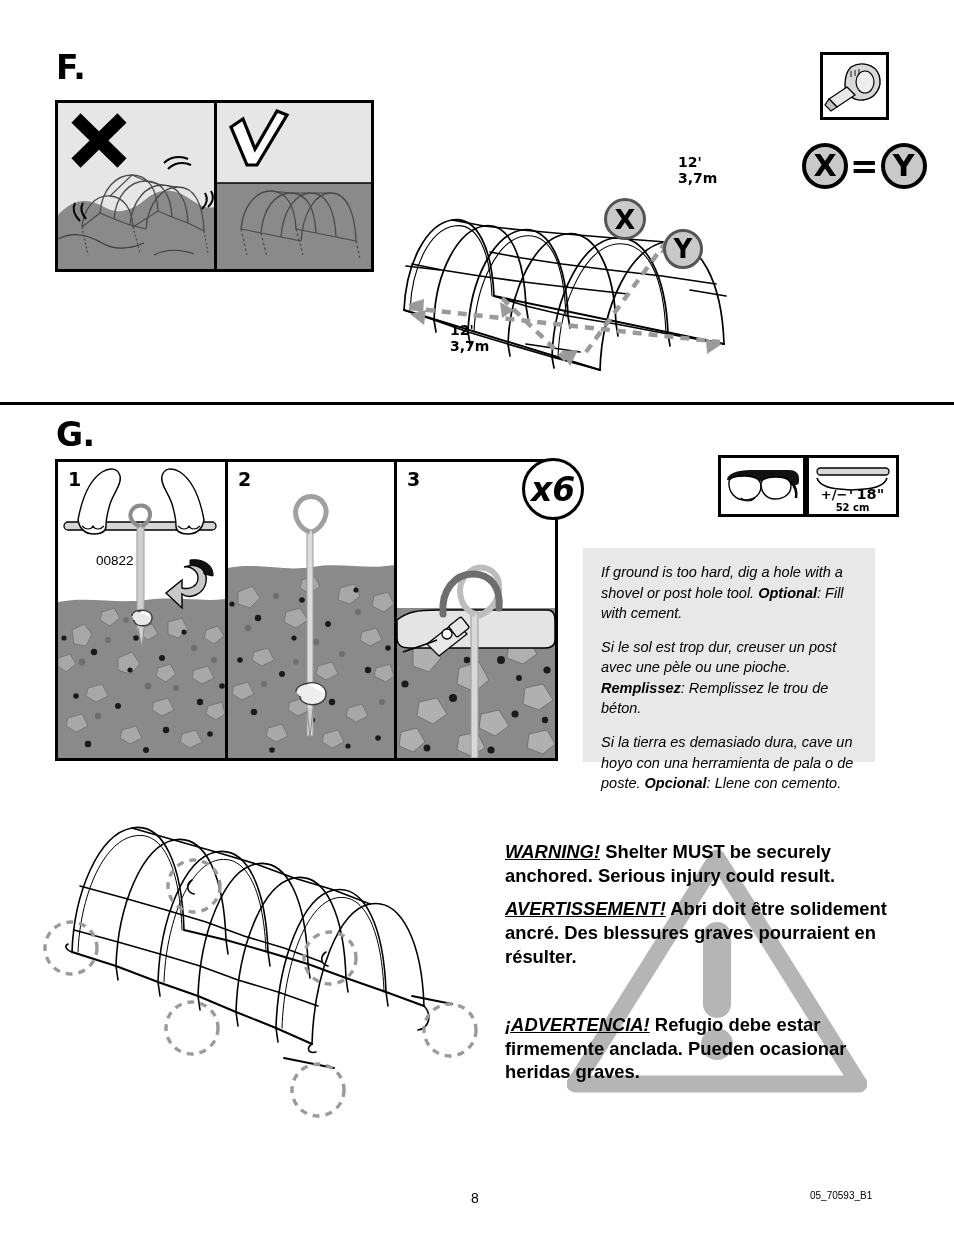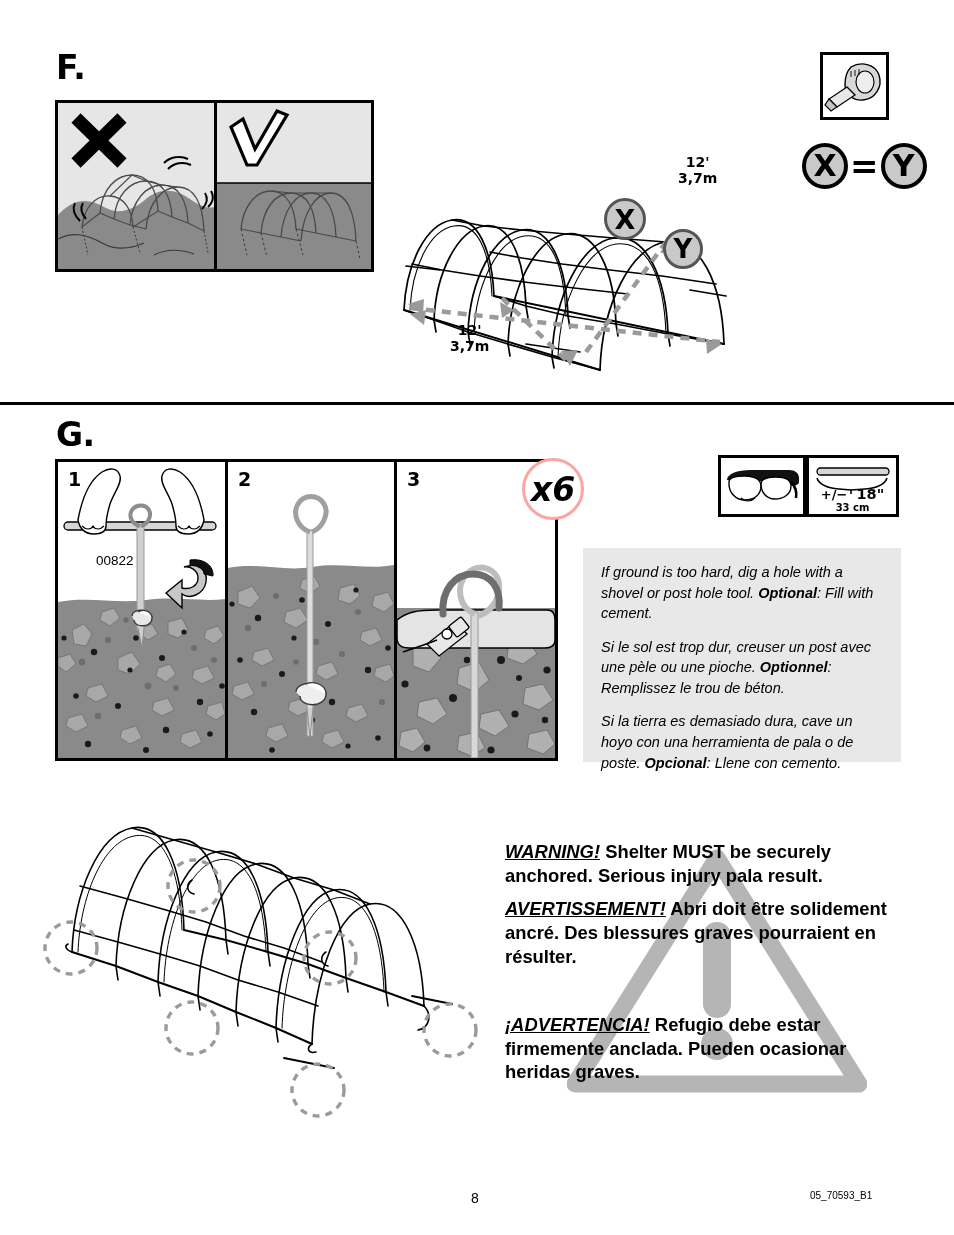--- a/index.html
+++ b/index.html
@@ -94,32 +94,32 @@
     font-weight: bold;
     font-family: "DejaVu Sans", sans-serif;
     z-index: 8;
   }
 
   .dim-label {
     position: absolute;
     font-weight: bold;
     font-size: 14px;
     line-height: 1.12;
-    text-align: center;
+    text-align: left;
     font-family: "DejaVu Sans", sans-serif;
     z-index: 8;
   }
 
   
   .x6-badge {
     position: absolute;
     width: 62px; height: 62px;
     border-radius: 50%;
     background: #fff;
-    border: 3px solid #fca5a5;
+    border: 3px solid #000000;
     box-sizing: border-box;
     display: flex; align-items: center; justify-content: center;
     font-weight: bold; font-size: 33px;
     font-family: "DejaVu Sans", sans-serif;
     z-index: 20;
     font-style: italic;
   }
 
   
   .note-box {
@@ -564,27 +564,27 @@
 
   <div class="tool-box" style="left:806px; top:455px; width:93px; height:62px;">
     <svg width="87" height="56" viewBox="0 0 87 56">
       <rect x="8" y="10" width="72" height="7" rx="3.5" fill="#d8d8d8" stroke="#000" stroke-width="1.3"></rect>
       <path d="M8,20 C10,26 18,30 30,31 L42,32 L56,31 C68,30 76,26 78,20" fill="none" stroke="#000" stroke-width="1.6"></path>
       <path d="M42,32 L42,36" stroke="#000" stroke-width="1.6"></path>
     </svg>
     <div style="position:absolute; left:0; right:0; top:26px; text-align:center; font-family:'DejaVu Sans',sans-serif;">
       <span style="font-size:13px; font-weight:bold;">+/−</span>
       <span style="font-size:14.5px; font-weight:bold; margin-left:4px;">18"</span>
-      <div style="font-size:10px; font-weight:bold; margin-top:-1px;">33 cm</div>
+      <div style="font-size:10px; font-weight:bold; margin-top:-1px;">52 cm</div>
     </div>
   </div>
 
-  <div class="note-box" style="left:583px; top:548px; width:318px; height:214px;">
+  <div class="note-box" style="left:583px; top:548px; width:292px; height:214px;">
     <p class="note-p"><span>If ground is too hard, dig a hole with a shovel or post hole tool. </span><b>Optional</b><span>: Fill with cement.</span></p>
-    <p class="note-p"><span>Si le sol est trop dur, creuser un post avec une pèle ou une pioche. </span><b>Optionnel</b><span>: Remplissez le trou de béton.</span></p>
+    <p class="note-p"><span>Si le sol est trop dur, creuser un post avec une pèle ou une pioche. </span><b>Remplissez</b><span>: Remplissez le trou de béton.</span></p>
     <p class="note-p"><span>Si la tierra es demasiado dura, cave un hoyo con una herramienta de pala o de poste. </span><b>Opcional</b><span>: Llene con cemento.</span></p>
   </div>
 
   <svg class="abs" width="480" height="330" style="left:40px; top:790px;" viewBox="0 0 480 330">
     <g fill="none" stroke="#000" stroke-width="1.6" stroke-linecap="round">
       <path d="M32,162 C34,104 58,44 92,38 C124,32 142,76 144,140"></path>
       <path d="M76,176 C78,116 102,56 134,50 C166,44 184,88 186,150"></path>
       <path d="M118,192 C120,130 144,68 176,62 C208,56 226,100 228,162"></path>
       <path d="M158,206 C160,144 184,80 216,74 C248,68 266,112 268,174"></path>
       <path d="M196,222 C198,158 222,94 254,88 C286,82 304,126 306,188"></path>
@@ -634,21 +634,21 @@
     </g>
   </svg>
 
   <div class="warn-wrap" style="left:505px; top:840px; width:400px; height:250px;">
     <svg class="warn-tri" width="300" height="245" viewBox="0 0 300 245" style="left:62px; top:8px;">
       <path d="M150,10 L292,236 L8,236 Z" fill="none" stroke="#b5b5b5" stroke-width="17" stroke-linejoin="round"></path>
       <rect x="136" y="74" width="28" height="96" rx="14" fill="#b5b5b5"></rect>
       <circle cx="150" cy="196" r="16" fill="#b5b5b5"></circle>
     </svg>
     <div class="warn-text">
-      <p class="warn-p"><span class="warn-lead">WARNING!</span><span> Shelter MUST be securely anchored.  Serious injury pala result.</span></p>
+      <p class="warn-p"><span class="warn-lead">WARNING!</span><span> Shelter MUST be securely anchored.  Serious injury could result.</span></p>
       <p class="warn-p"><span class="warn-lead">AVERTISSEMENT!</span><span> Abri doit être solidement ancré. Des blessures graves pourraient en résulter.</span></p>
       <p class="warn-p"><span class="warn-lead">¡ADVERTENCIA!</span><span> Refugio debe estar firmemente anclada. Pueden ocasionar heridas graves.</span></p>
     </div>
   </div>
 
   <div class="footer-page" style="left:471px; top:1190px;">8</div>
   <div class="footer-code" style="left:810px; top:1190px;">05_70593_B1</div>
 
 </div>
 

